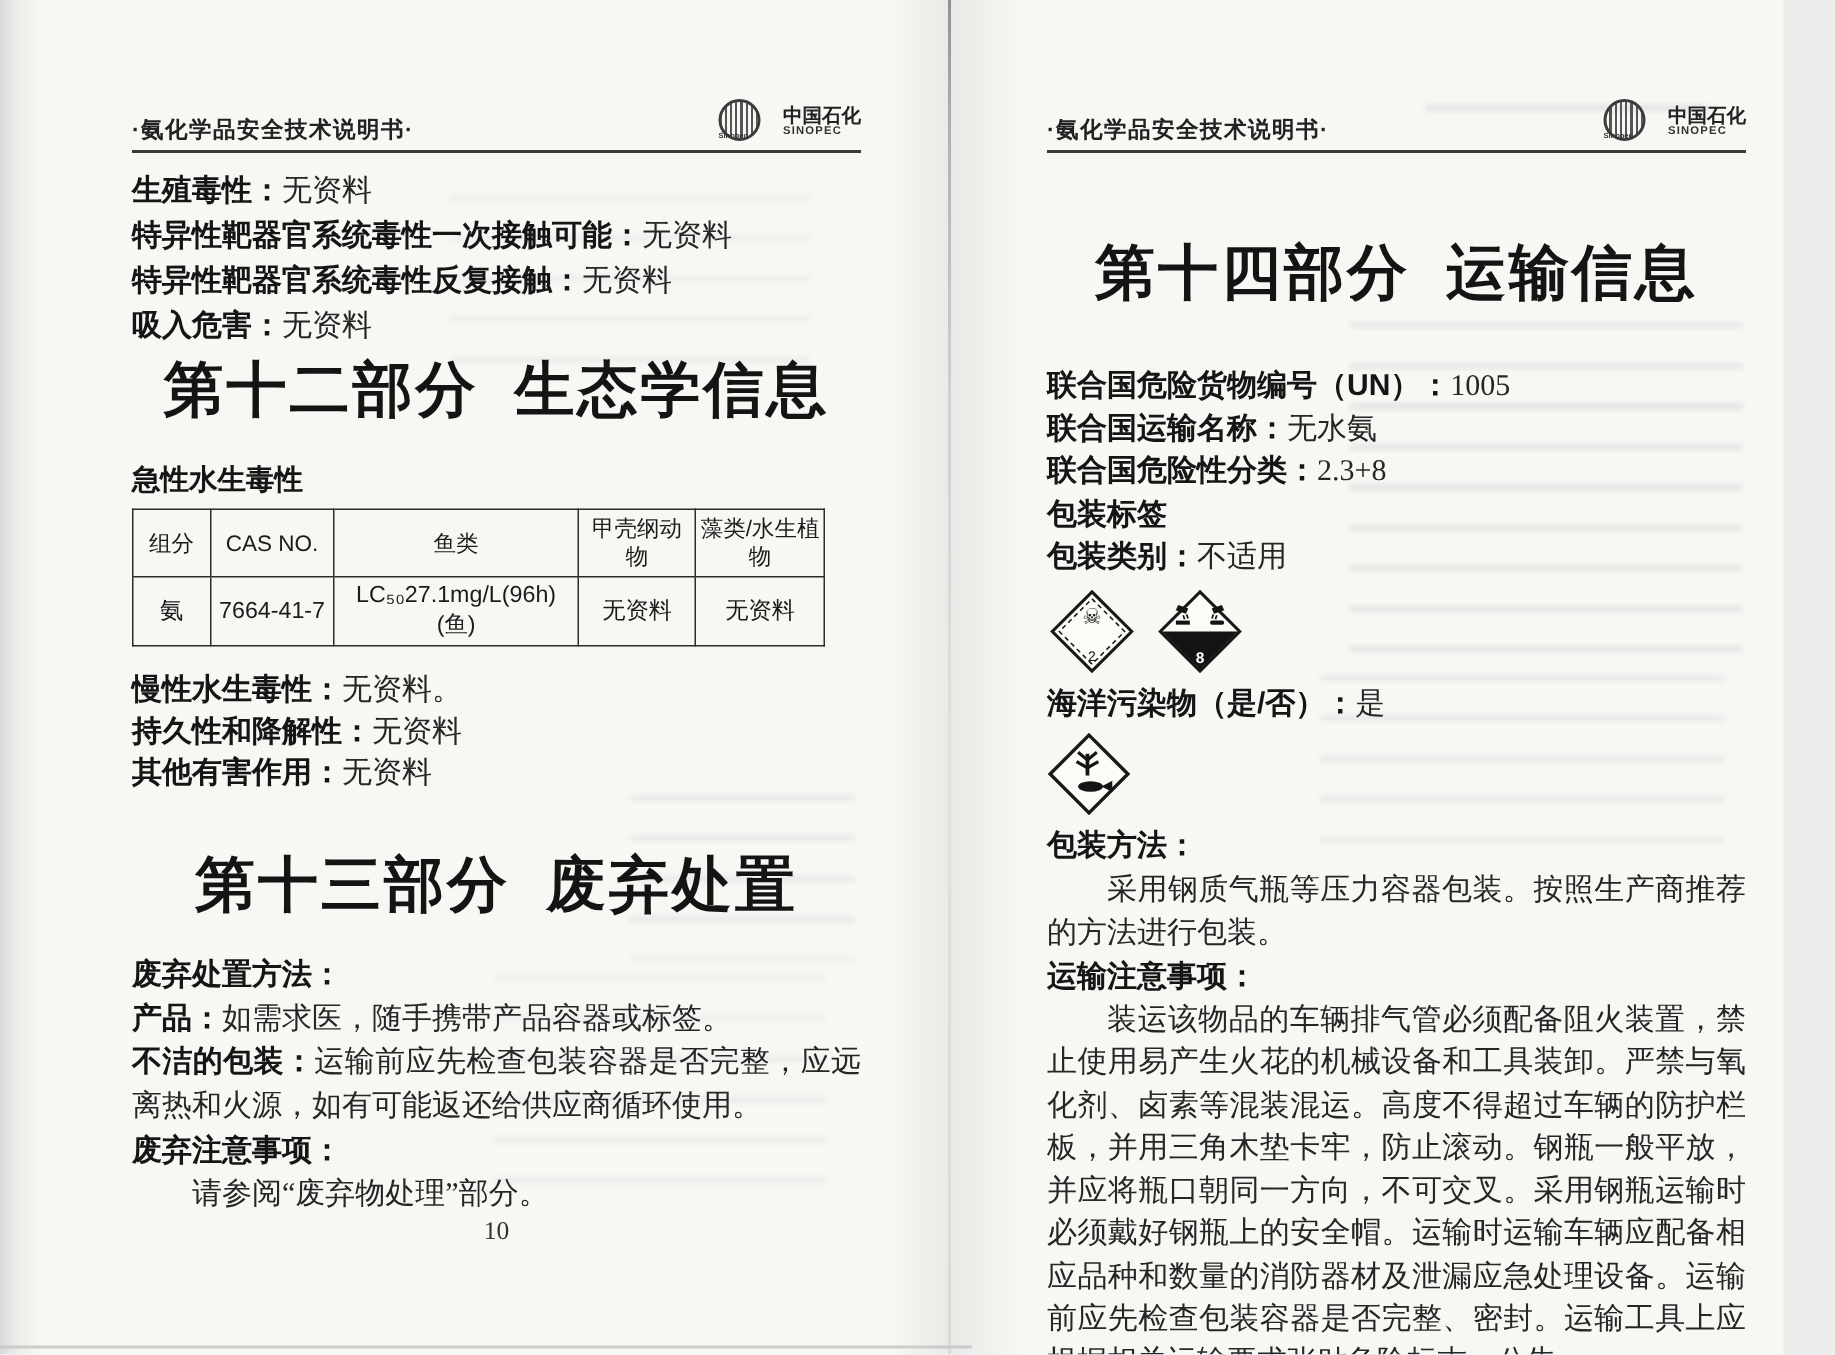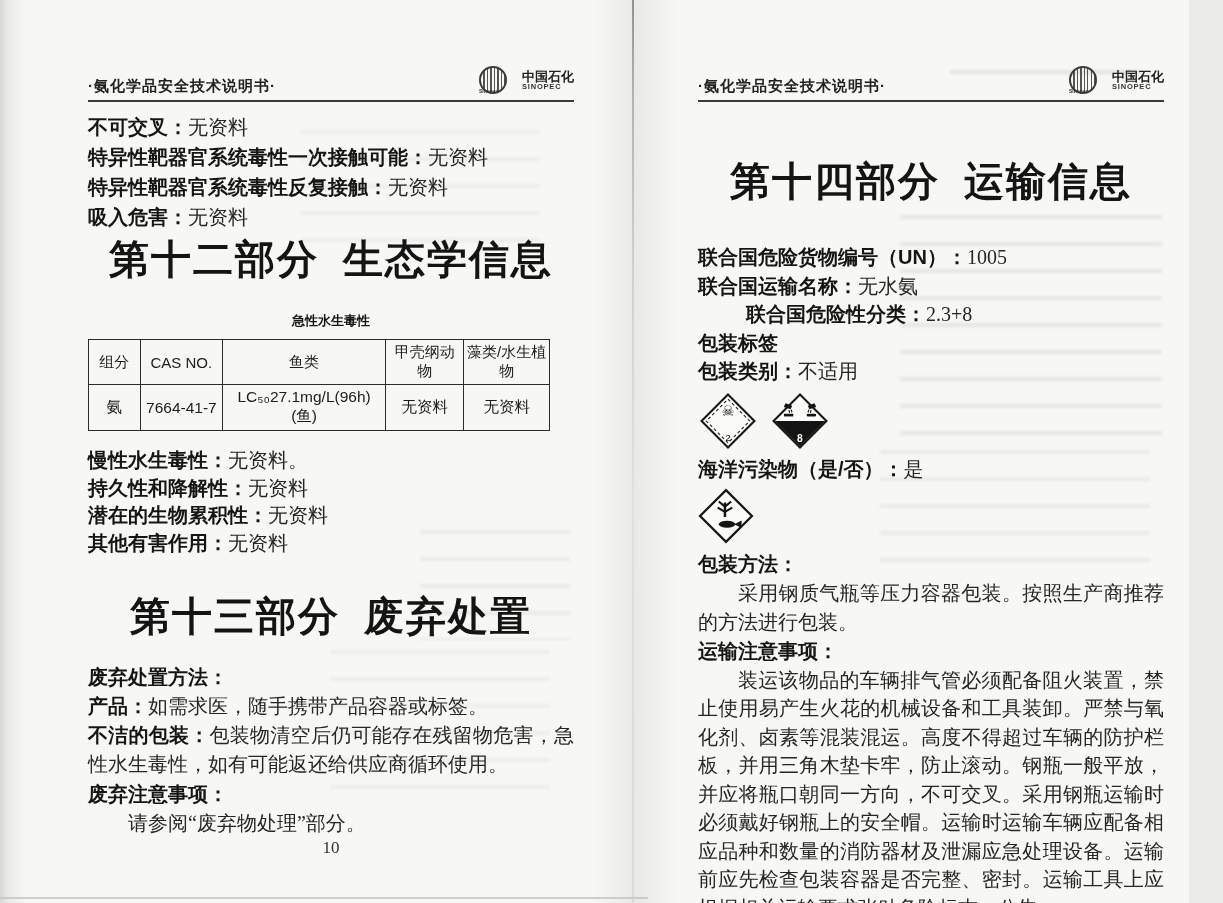--- a/index.html
+++ b/index.html
@@ -49,21 +49,21 @@
   .logo-en{font-family:"Liberation Sans","DejaVu Sans",sans-serif;font-weight:bold;font-size:7.5px;letter-spacing:.8px;color:#333;}
 
   
   .kv{line-height:30px;font-size:20px;}
   .kv-mid .kv{line-height:27.5px;}
   .lbl{font-family:"Liberation Sans","DejaVu Sans",sans-serif;font-weight:bold;color:#151515;}
   .val{font-family:"Liberation Serif","DejaVu Serif",serif;color:#262626;}
   .sec-heading{font-family:"Liberation Serif","DejaVu Serif",serif;font-weight:bold;
     font-size:40px;text-align:center;color:#141414;letter-spacing:2px;word-spacing:12px;}
   .sub-label{font-family:"Liberation Sans","DejaVu Sans",sans-serif;font-weight:bold;
-    font-size:13px;color:#151515;line-height:28px;text-align:center;}
+    font-size:19px;color:#151515;line-height:28px;}
   .para{margin:0;font-size:20px;line-height:29px;text-align:justify;}
   .para-indent{text-indent:2em;}
   .page-num{text-align:center;font-size:17px;color:#333;font-family:"Liberation Serif",serif;}
 
   
   table.eco{border-collapse:collapse;margin:4px 0 0 0;width:462px;
     font-family:"Liberation Sans","DejaVu Sans",sans-serif;font-size:15px;color:#1b1b1b;}
   table.eco th,table.eco td{border:1.6px solid #2c2c2c;text-align:center;padding:3px 2px;font-weight:normal;}
   table.eco th{height:24px;}
   table.eco td{height:30px;font-size:15.5px;}
@@ -99,21 +99,21 @@
             <small>Sinopec</small>
           </span>
         <span class="logo-txt">
           <span class="logo-cn">中国石化</span>
           <span class="logo-en">SINOPEC</span>
         </span>
       </span>
     </div>
 
     <div style="margin-top:10px;">
-      <div class="kv"><span class="lbl">不可交叉：</span><span class="val">无资料</span></div>
+      <div class="kv"><span class="lbl">生殖毒性：</span><span class="val">无资料</span></div>
       <div class="kv"><span class="lbl">特异性靶器官系统毒性一次接触可能：</span><span class="val">无资料</span></div>
       <div class="kv"><span class="lbl">特异性靶器官系统毒性反复接触：</span><span class="val">无资料</span></div>
       <div class="kv"><span class="lbl">吸入危害：</span><span class="val">无资料</span></div>
     </div>
 
     <div class="sec-heading" style="">第十二部分 生态学信息</div>
 
     <div class="sub-label" style="margin-top:20px;">急性水生毒性</div>
 
     <table class="eco">
@@ -138,30 +138,29 @@
         <td>LC₅₀27.1mg/L(96h)(鱼)</td>
         <td>无资料</td>
         <td>无资料</td>
       </tr>
     </tbody>
       </table>
 
     <div class="kv-mid" style="margin-top:16px;">
       <div class="kv"><span class="lbl">慢性水生毒性：</span><span class="val">无资料。</span></div>
       <div class="kv"><span class="lbl">持久性和降解性：</span><span class="val">无资料</span></div>
-      <div class="kv"><span class="lbl">潜在的生物累积性：</span><span class="val">无资料</span></div>
       <div class="kv"><span class="lbl">其他有害作用：</span><span class="val">无资料</span></div>
     </div>
 
     <div class="sec-heading" style="margin-top:32px;">第十三部分 废弃处置</div>
 
     <div style="margin-top:18px;">
       <div class="kv"><span class="lbl">废弃处置方法：</span></div>
       <p class="para"><span class="lbl">产品：</span><span class="val">如需求医，随手携带产品容器或标签。</span></p>
-      <p class="para"><span class="lbl">不洁的包装：</span><span class="val">包装物清空后仍可能存在残留物危害，急性水生毒性，如有可能返还给供应商循环使用。</span></p>
+      <p class="para"><span class="lbl">不洁的包装：</span><span class="val">运输前应先检查包装容器是否完整，应远离热和火源，如有可能返还给供应商循环使用。</span></p>
       <div class="kv"><span class="lbl">废弃注意事项：</span></div>
       <p class="para para-indent"><span class="val">请参阅“废弃物处理”部分。</span></p>
     </div>
 
     <div class="page-num" style="">10</div>
   </div>
 
   <div class="page page-right">
 
     <div class="pg-header">
@@ -175,21 +174,21 @@
           <span class="logo-en">SINOPEC</span>
         </span>
       </span>
     </div>
 
     <div class="sec-heading" style="margin-top:52px;">第十四部分 运输信息</div>
 
     <div style="margin-top:34px;">
       <div class="kv" style="line-height:28.5px;"><span class="lbl">联合国危险货物编号（UN）：</span><span class="val">1005</span></div>
       <div class="kv" style="line-height:28.5px;"><span class="lbl">联合国运输名称：</span><span class="val">无水氨</span></div>
-      <div class="kv" style="line-height:28.5px;margin-left:48px;"><span class="lbl">联合国危险性分类：</span><span class="val">2.3+8</span></div>
+      <div class="kv" style="line-height:28.5px;"><span class="lbl">联合国危险性分类：</span><span class="val">2.3+8</span></div>
       <div class="kv" style="line-height:28.5px;"><span class="lbl">包装标签</span></div>
       <div class="kv" style="line-height:28.5px;"><span class="lbl">包装类别：</span><span class="val">不适用</span></div>
     </div>
 
     <div class="labels-row">
       <svg class="diamond-box" viewBox="0 0 54 54">
         <path d="M27 1.5 L52.5 27 L27 52.5 L1.5 27 Z" fill="#fbfbf8" stroke="#181818" stroke-width="2"></path>
         <path d="M27 6 L48 27 L27 48 L6 27 Z" fill="none" stroke="#181818" stroke-width="1" stroke-dasharray="3 2.4"></path>
         <text x="27" y="22" text-anchor="middle" font-size="14" fill="#101010">☠</text>
         <text x="27" y="46" text-anchor="middle" font-size="9" fill="#101010" font-family="Liberation Sans,sans-serif">2</text>

